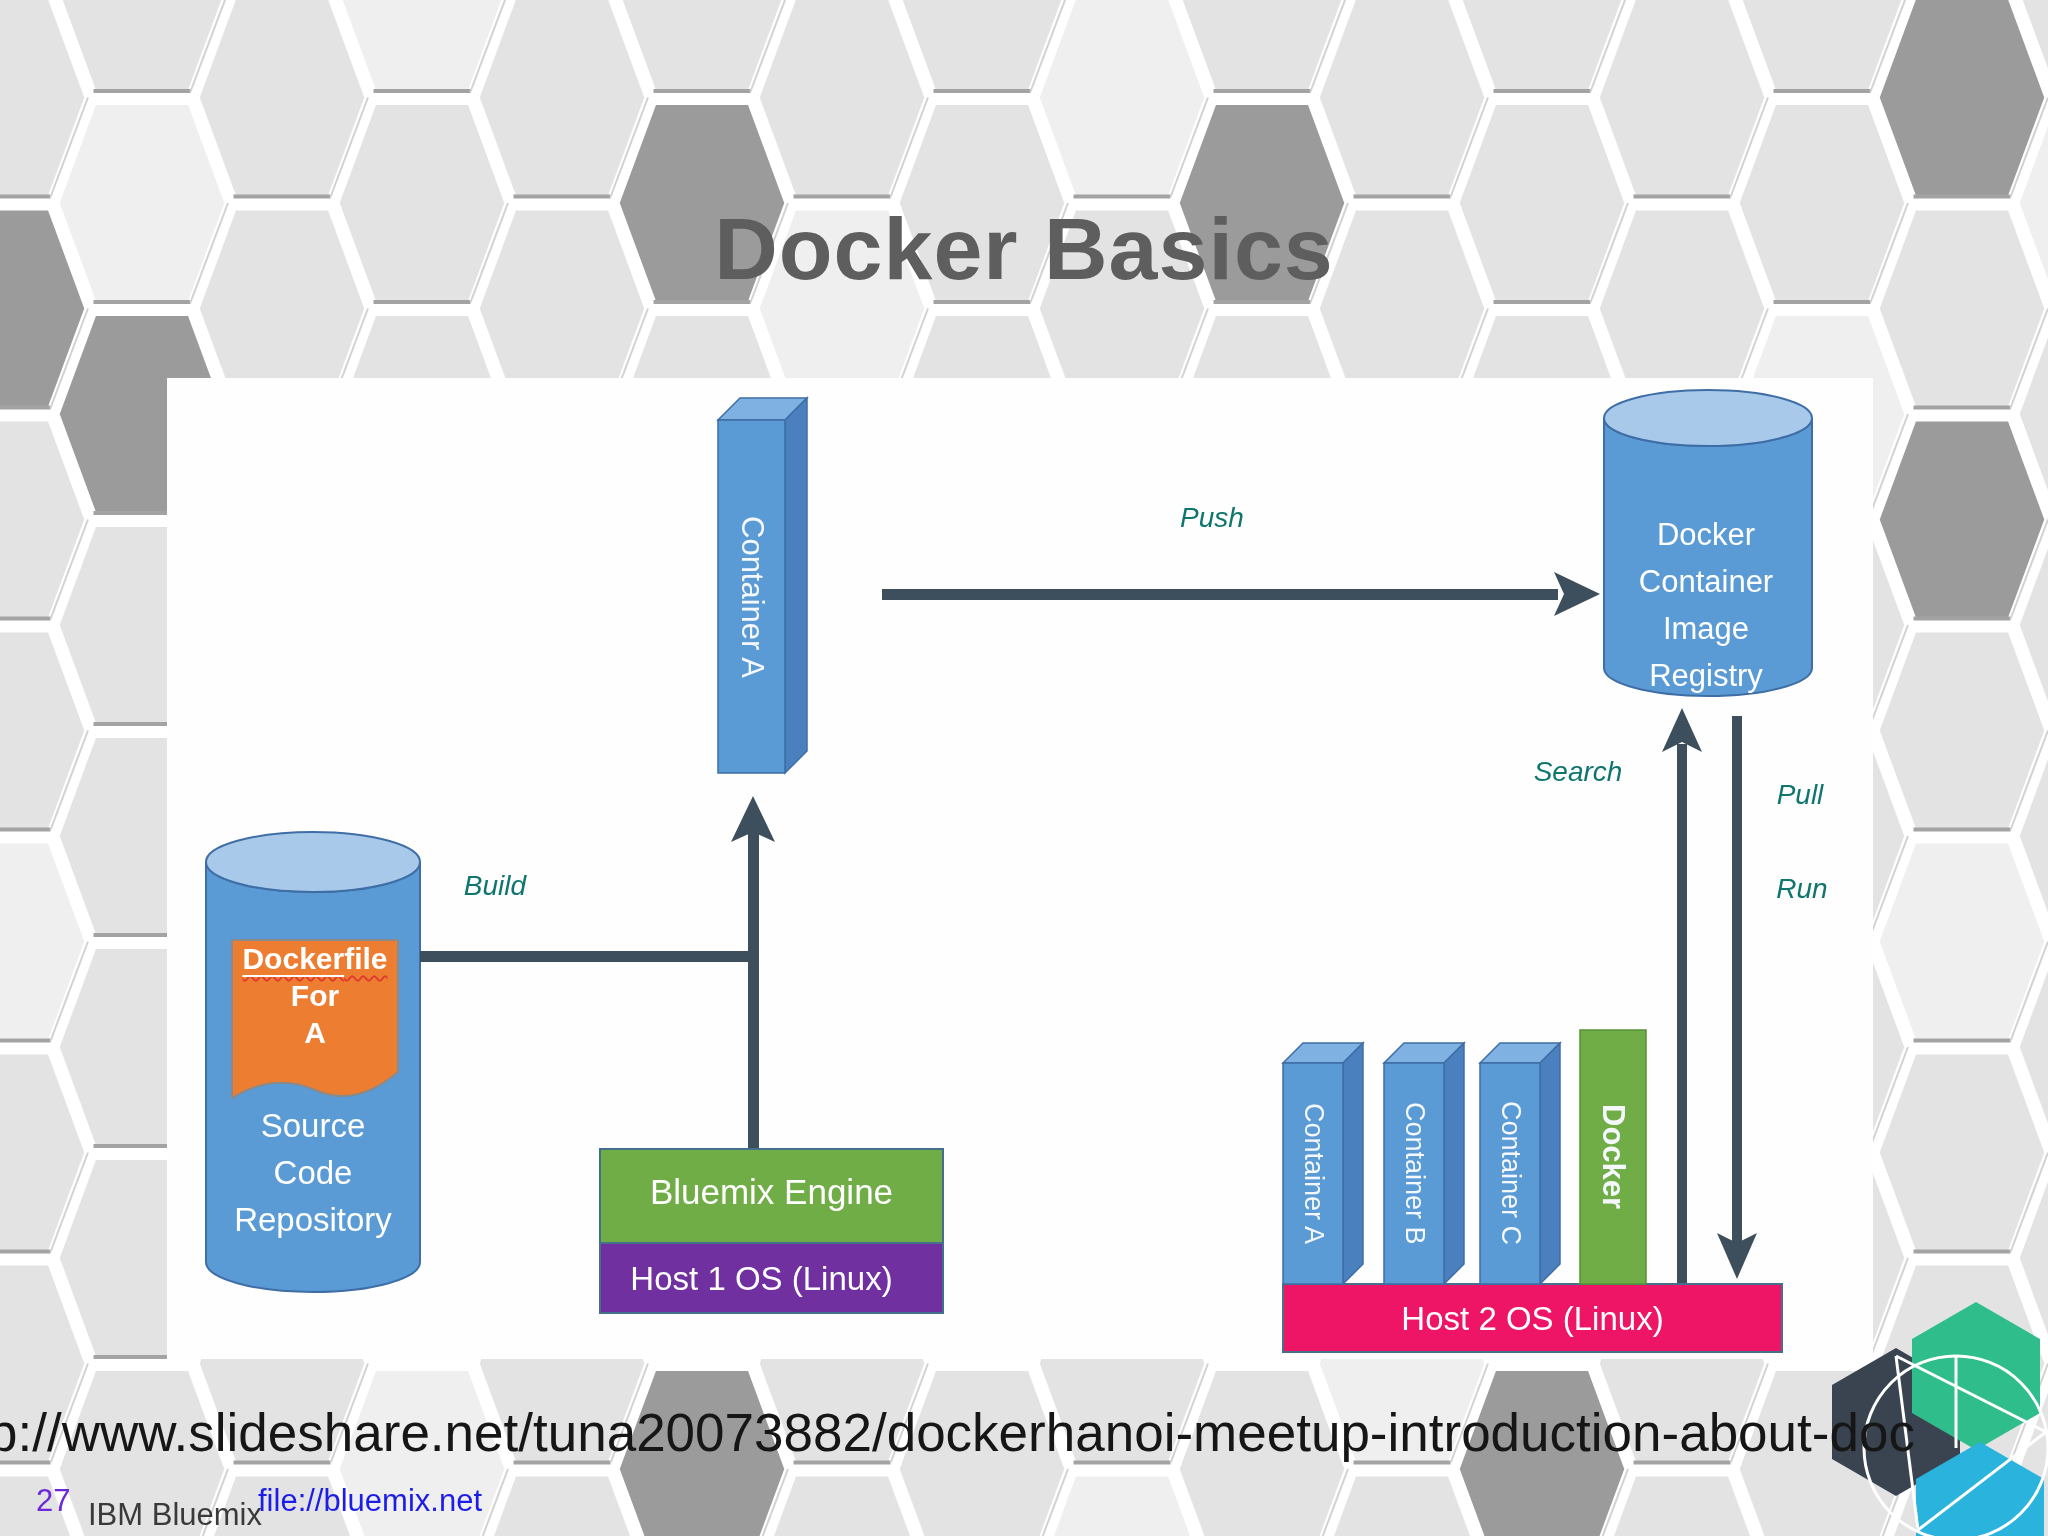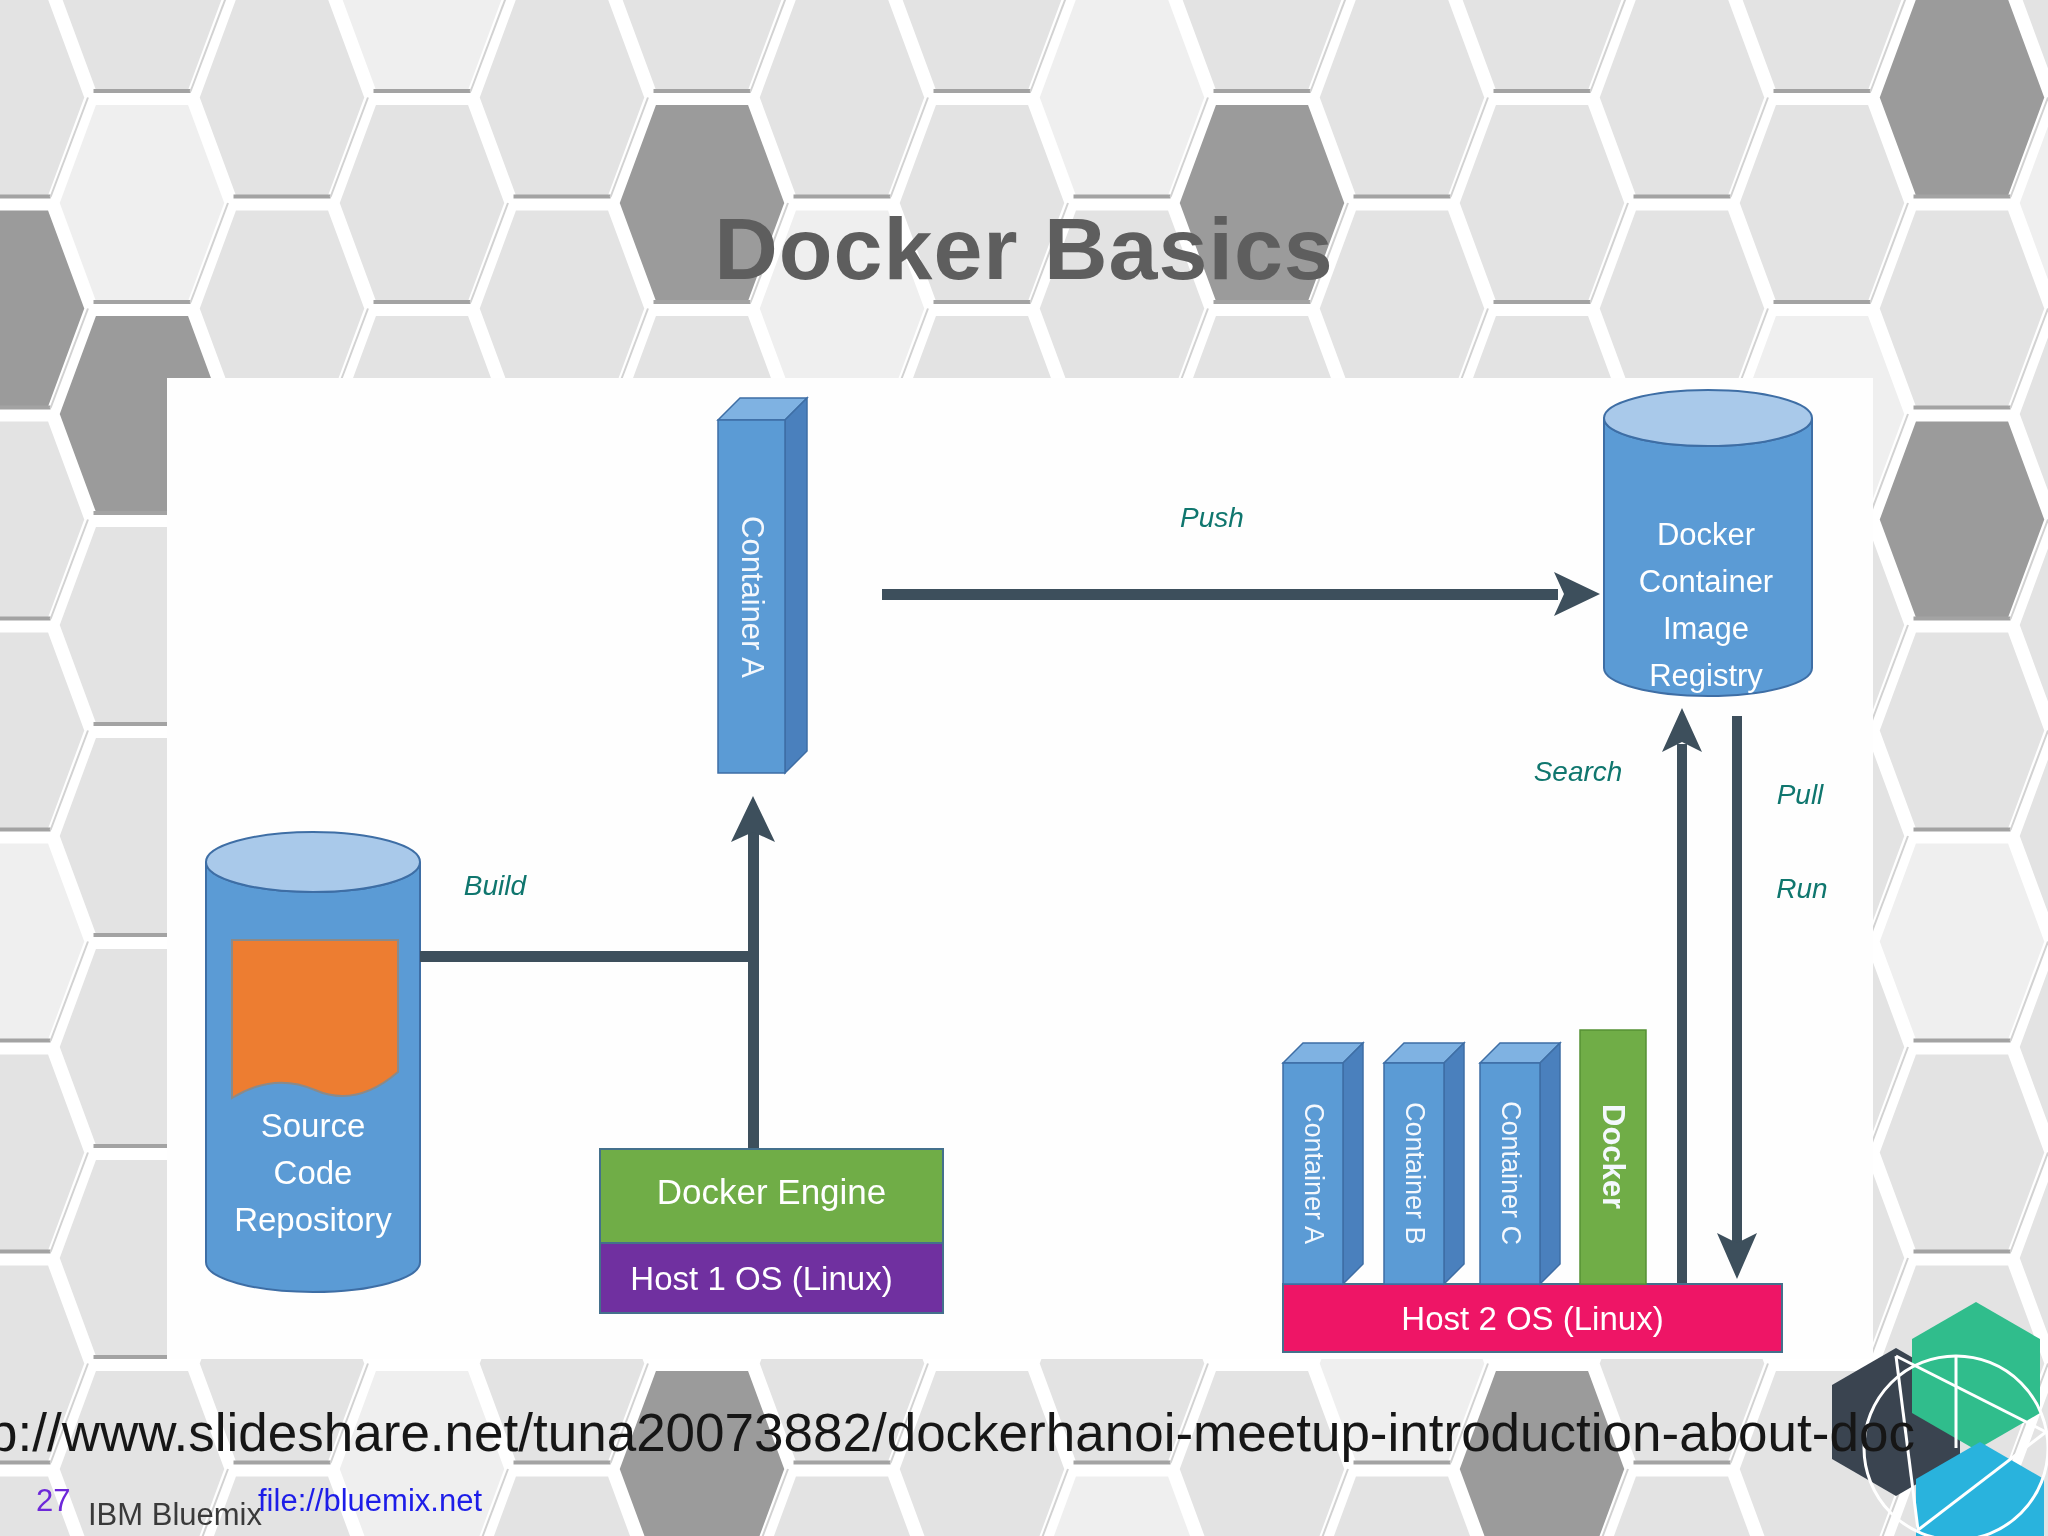--- a/index.html
+++ b/index.html
@@ -527,28 +527,33 @@
 
   <div id="registry-label" class="abs dlabel">Docker
 Container
 Image
 Registry</div>
 
   <div id="source-label" class="abs dlabel">Source
 Code
 Repository</div>
 
+  <div id="dockerfile-block" class="abs">
+    <div><span class="squiggly"><span class="white-underline">Docker</span><span>file</span></span></div>
+    <div>For</div>
+    <div>A</div>
+  </div>
 
   <div id="build-label" class="abs flow">Build</div>
   <div id="push-label" class="abs flow">Push</div>
   <div id="search-label" class="abs flow">Search</div>
   <div id="pull-label" class="abs flow">Pull</div>
   <div id="run-label" class="abs flow">Run</div>
 
-  <div id="engine-label" class="abs dlabel">Docker Engine</div>
+  <div id="engine-label" class="abs dlabel">Bluemix Engine</div>
   <div id="host1-label" class="abs dlabel">Host 1  OS (Linux)</div>
   <div id="host2-label" class="abs dlabel">Host 2 OS  (Linux)</div>
 
   <div id="h2ca-label" class="abs vlabel">Container A</div>
   <div id="h2cb-label" class="abs vlabel">Container B</div>
   <div id="h2cc-label" class="abs vlabel">Container C</div>
   <div id="h2docker-label" class="abs vlabel">Docker</div>
 
   <div id="url-overlay" class="abs">p://www.slideshare.net/tuna20073882/dockerhanoi-meetup-introduction-about-doc</div>
   <div id="page-number" class="abs">27</div>

